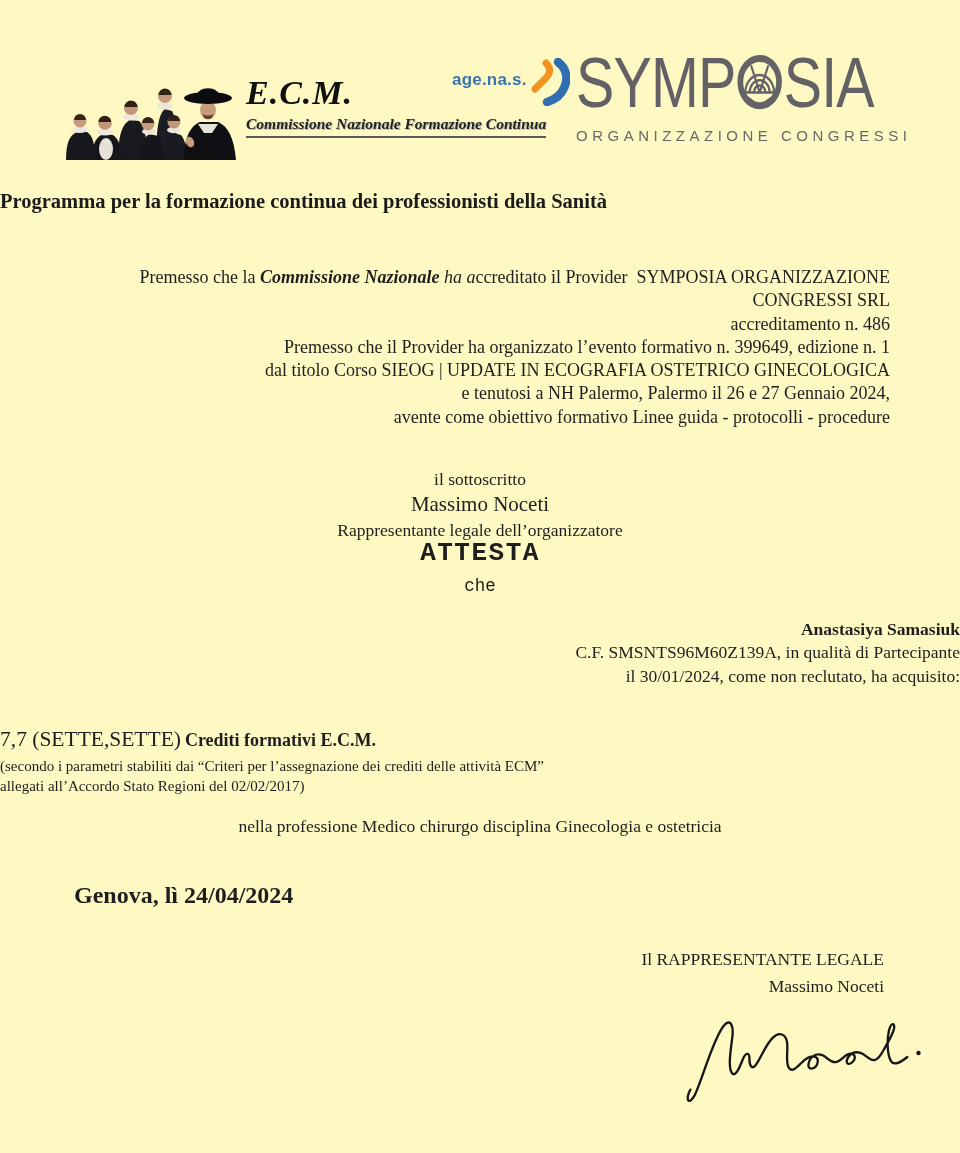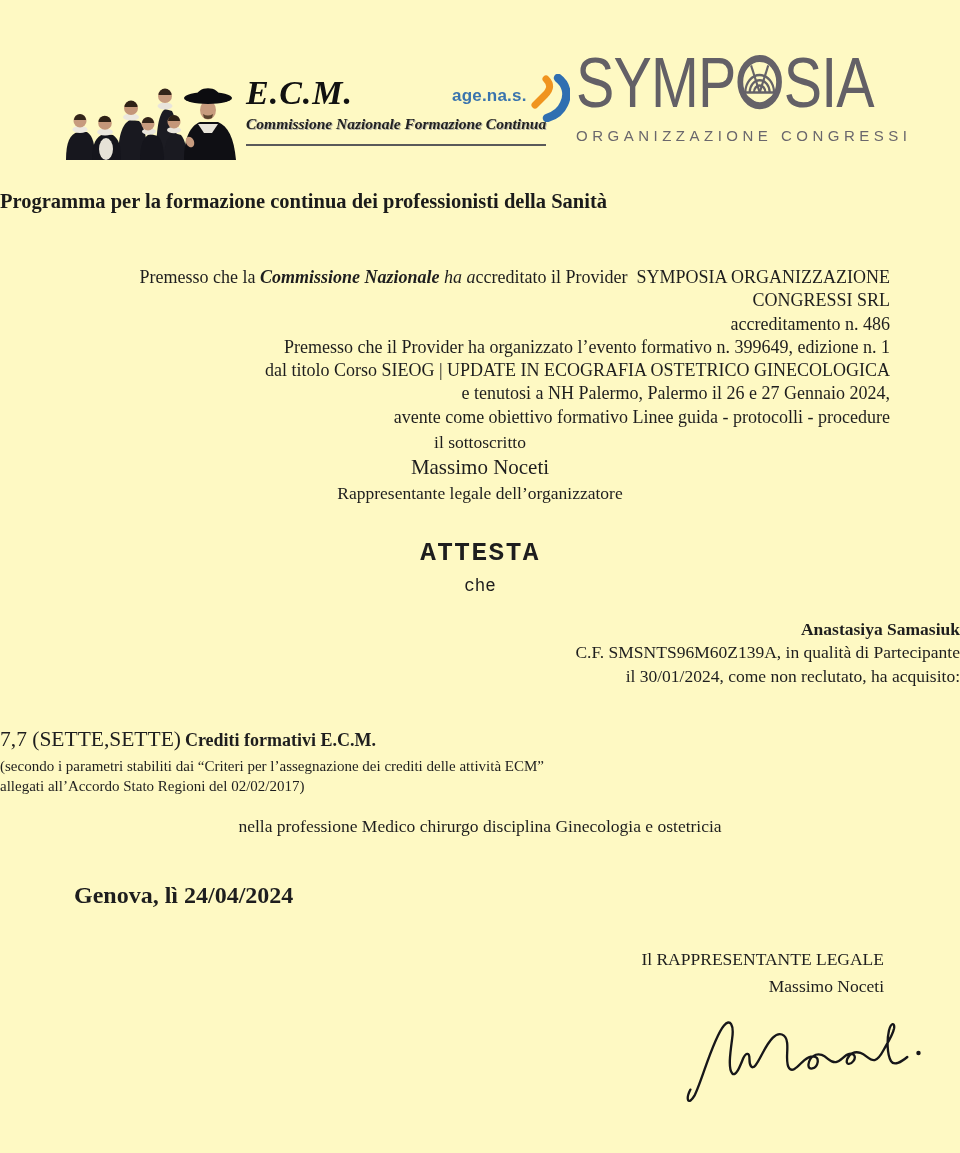--- a/index.html
+++ b/index.html
@@ -8,23 +8,23 @@
     background:#fef9c3; overflow:hidden;
     font-family:"Liberation Serif", serif; color:#1e1e1e;
   }
   
   .painting{position:absolute; left:60px; top:72px; width:182px; height:88px;}
   .ecm-block{position:absolute; left:246px; top:74px;}
   .ecm-title{font-size:34px; font-weight:bold; font-style:italic; letter-spacing:1px; color:#111;}
   .ecm-subtitle{
     margin-top:3px; font-size:15.5px; font-weight:bold; font-style:italic; color:#222;
     text-shadow:1px 1px 0 rgba(160,160,160,.75);
-    border-bottom:2px solid #5a5a5a; padding-bottom:11px; width:fit-content;
-  }
-  .agenas{position:absolute; left:452px; top:74px; display:flex; align-items:flex-start;}
+    border-bottom:2px solid #5a5a5a; padding-bottom:3px; width:fit-content;
+  }
+  .agenas{position:absolute; left:452px; top:58px; display:flex; align-items:flex-start;}
   .agenas-text{
     font-family:"Liberation Sans", sans-serif; font-size:17px; font-weight:bold;
     color:#3a74ae; margin-top:12px; letter-spacing:.2px;
   }
   .agenas-icon{display:inline-block; margin-left:3px;}
   .symposia{position:absolute; left:576px; top:48px; width:360px;}
   .symposia-word{
     display:flex; align-items:flex-start;
     font-family:"Liberation Sans", sans-serif; font-size:70px; line-height:1;
     color:#636066; letter-spacing:-1px;
@@ -35,21 +35,21 @@
     margin-top:9px; font-family:"Liberation Sans", sans-serif; font-size:15px;
     letter-spacing:4.5px; color:#6a676c; white-space:nowrap;
   }
   
   .doc-title{
     position:absolute; top:190px; left:0; width:100%;
     text-align:left; font-size:20.5px; font-weight:bold; color:#1b1b1b;
   }
   .premise{position:absolute; top:266px; left:70px; width:820px; text-align:right;
     font-size:18px; line-height:23.3px;}
-  .declarant{position:absolute; top:432px; left:0; width:100%; text-align:center;}
+  .declarant{position:absolute; top:469px; left:0; width:100%; text-align:center;}
   .declarant-intro{font-size:17.5px;}
   .declarant-name{font-size:21px; margin-top:2px;}
   .declarant-role{font-size:17.5px; margin-top:3px;}
   .attesta{position:absolute; top:538px; left:0; width:100%; text-align:center;font-family:Liberation Mono, monospace;}
   .attesta-word{font-size:26px; font-weight:bold; letter-spacing:1.5px;}
   .attesta-che{font-size:17.5px; margin-top:8px;}
   .participant{position:absolute; top:618px; left:0; width:100%; text-align:right;
     font-size:17.5px; line-height:23.3px;}
   .participant-name{font-weight:bold;}
   .credits{position:absolute; top:724px; left:0; width:100%; }

